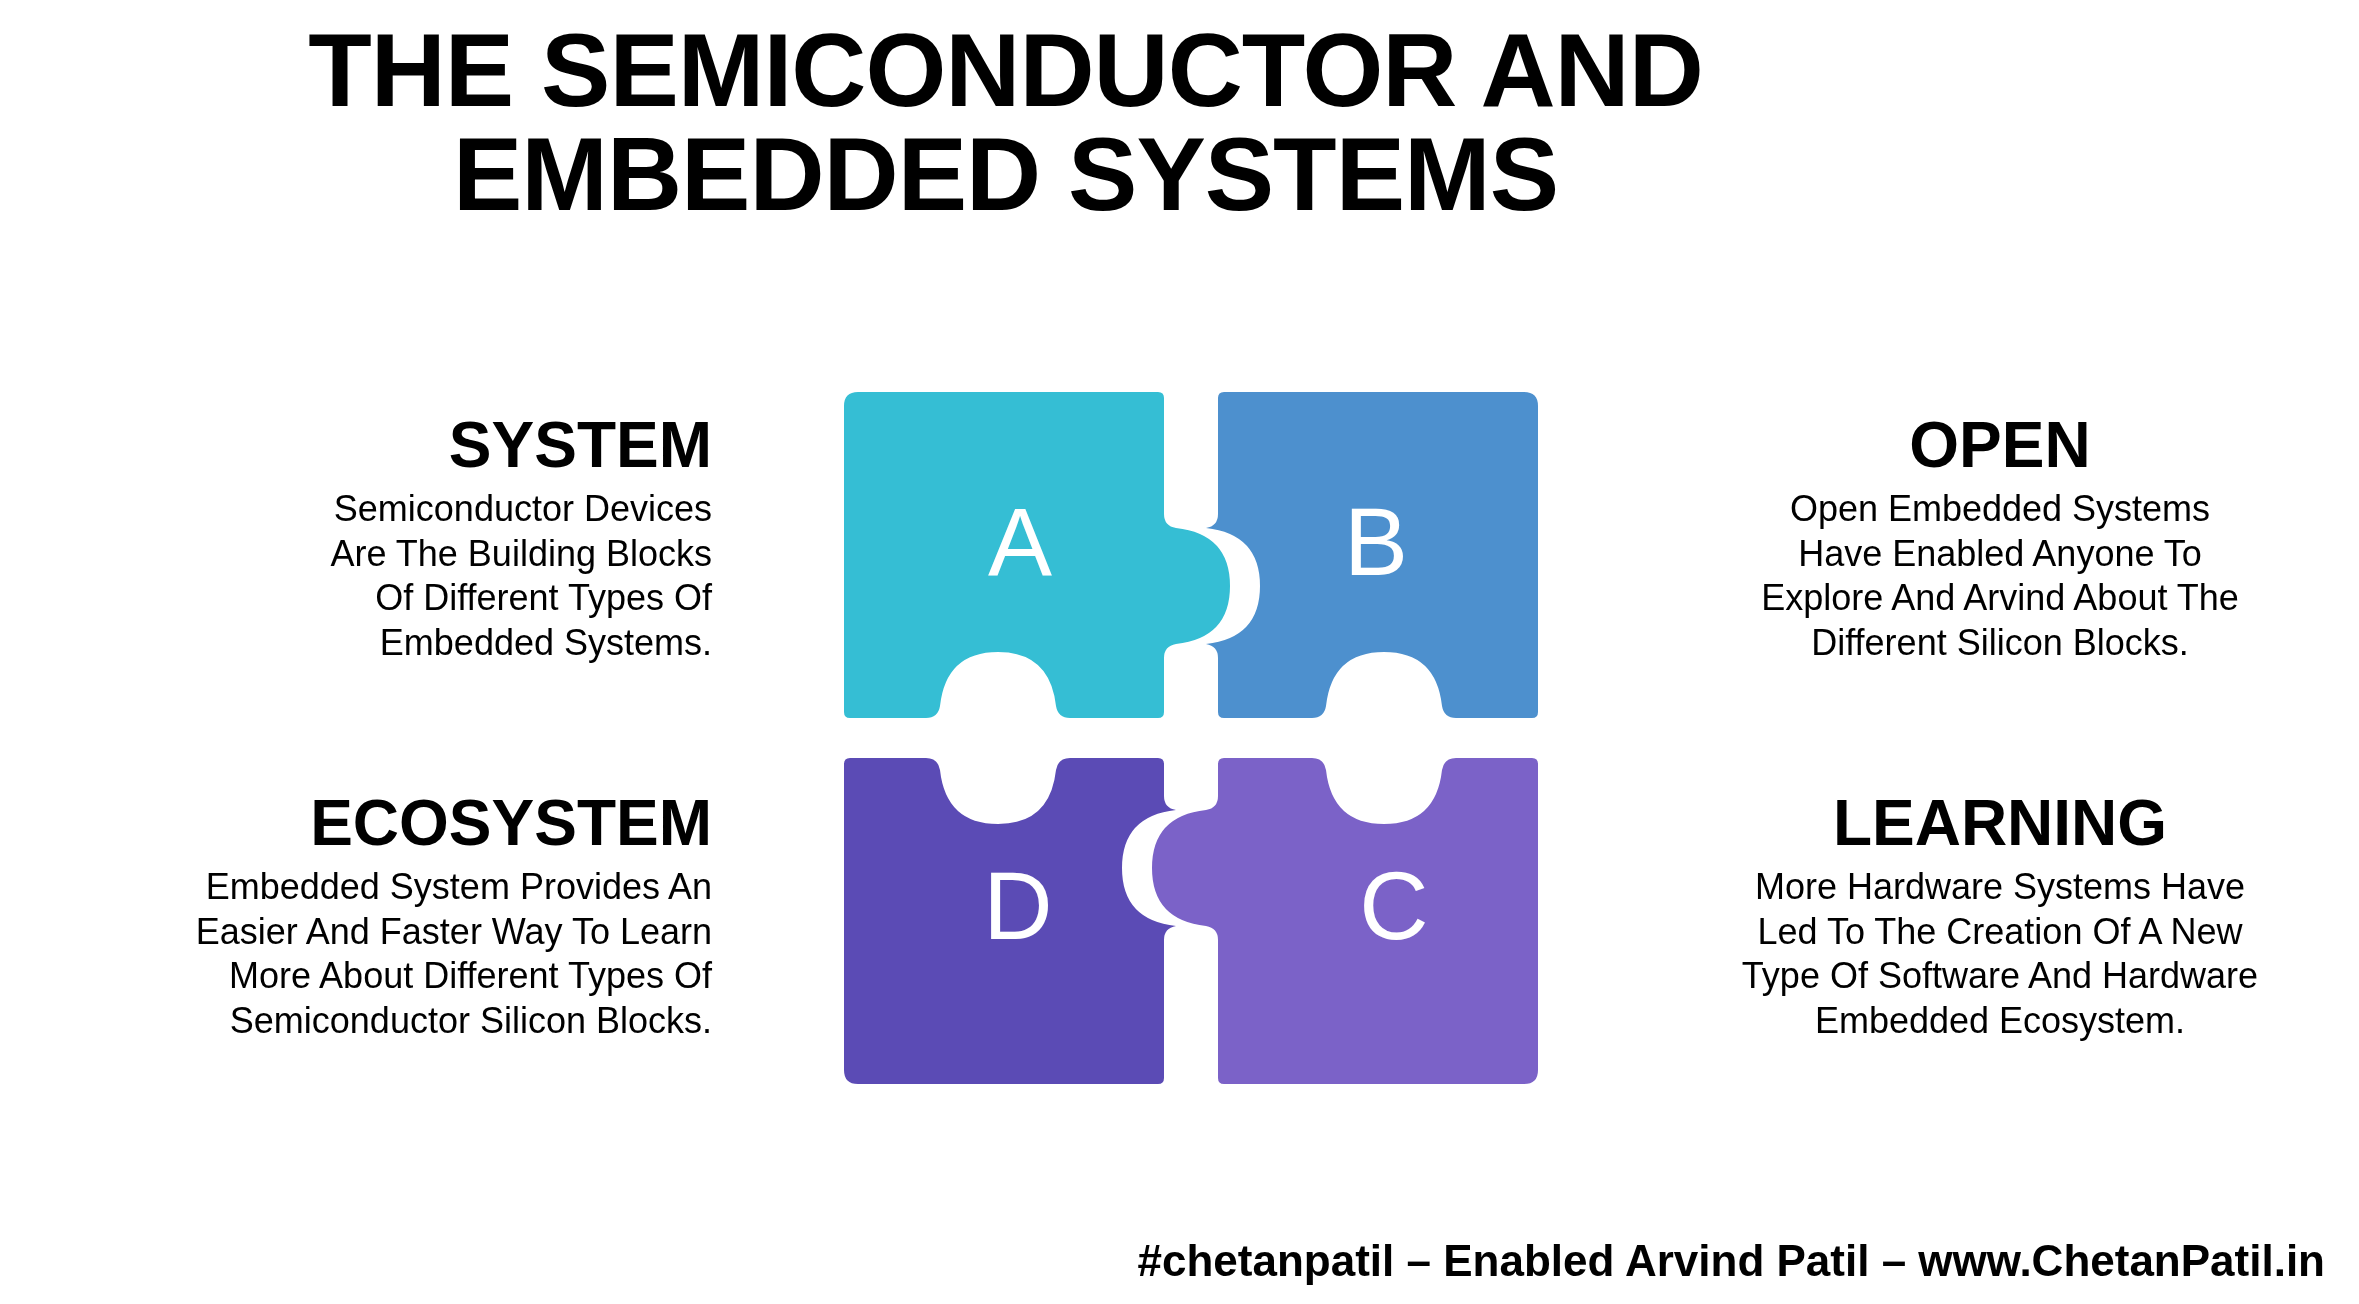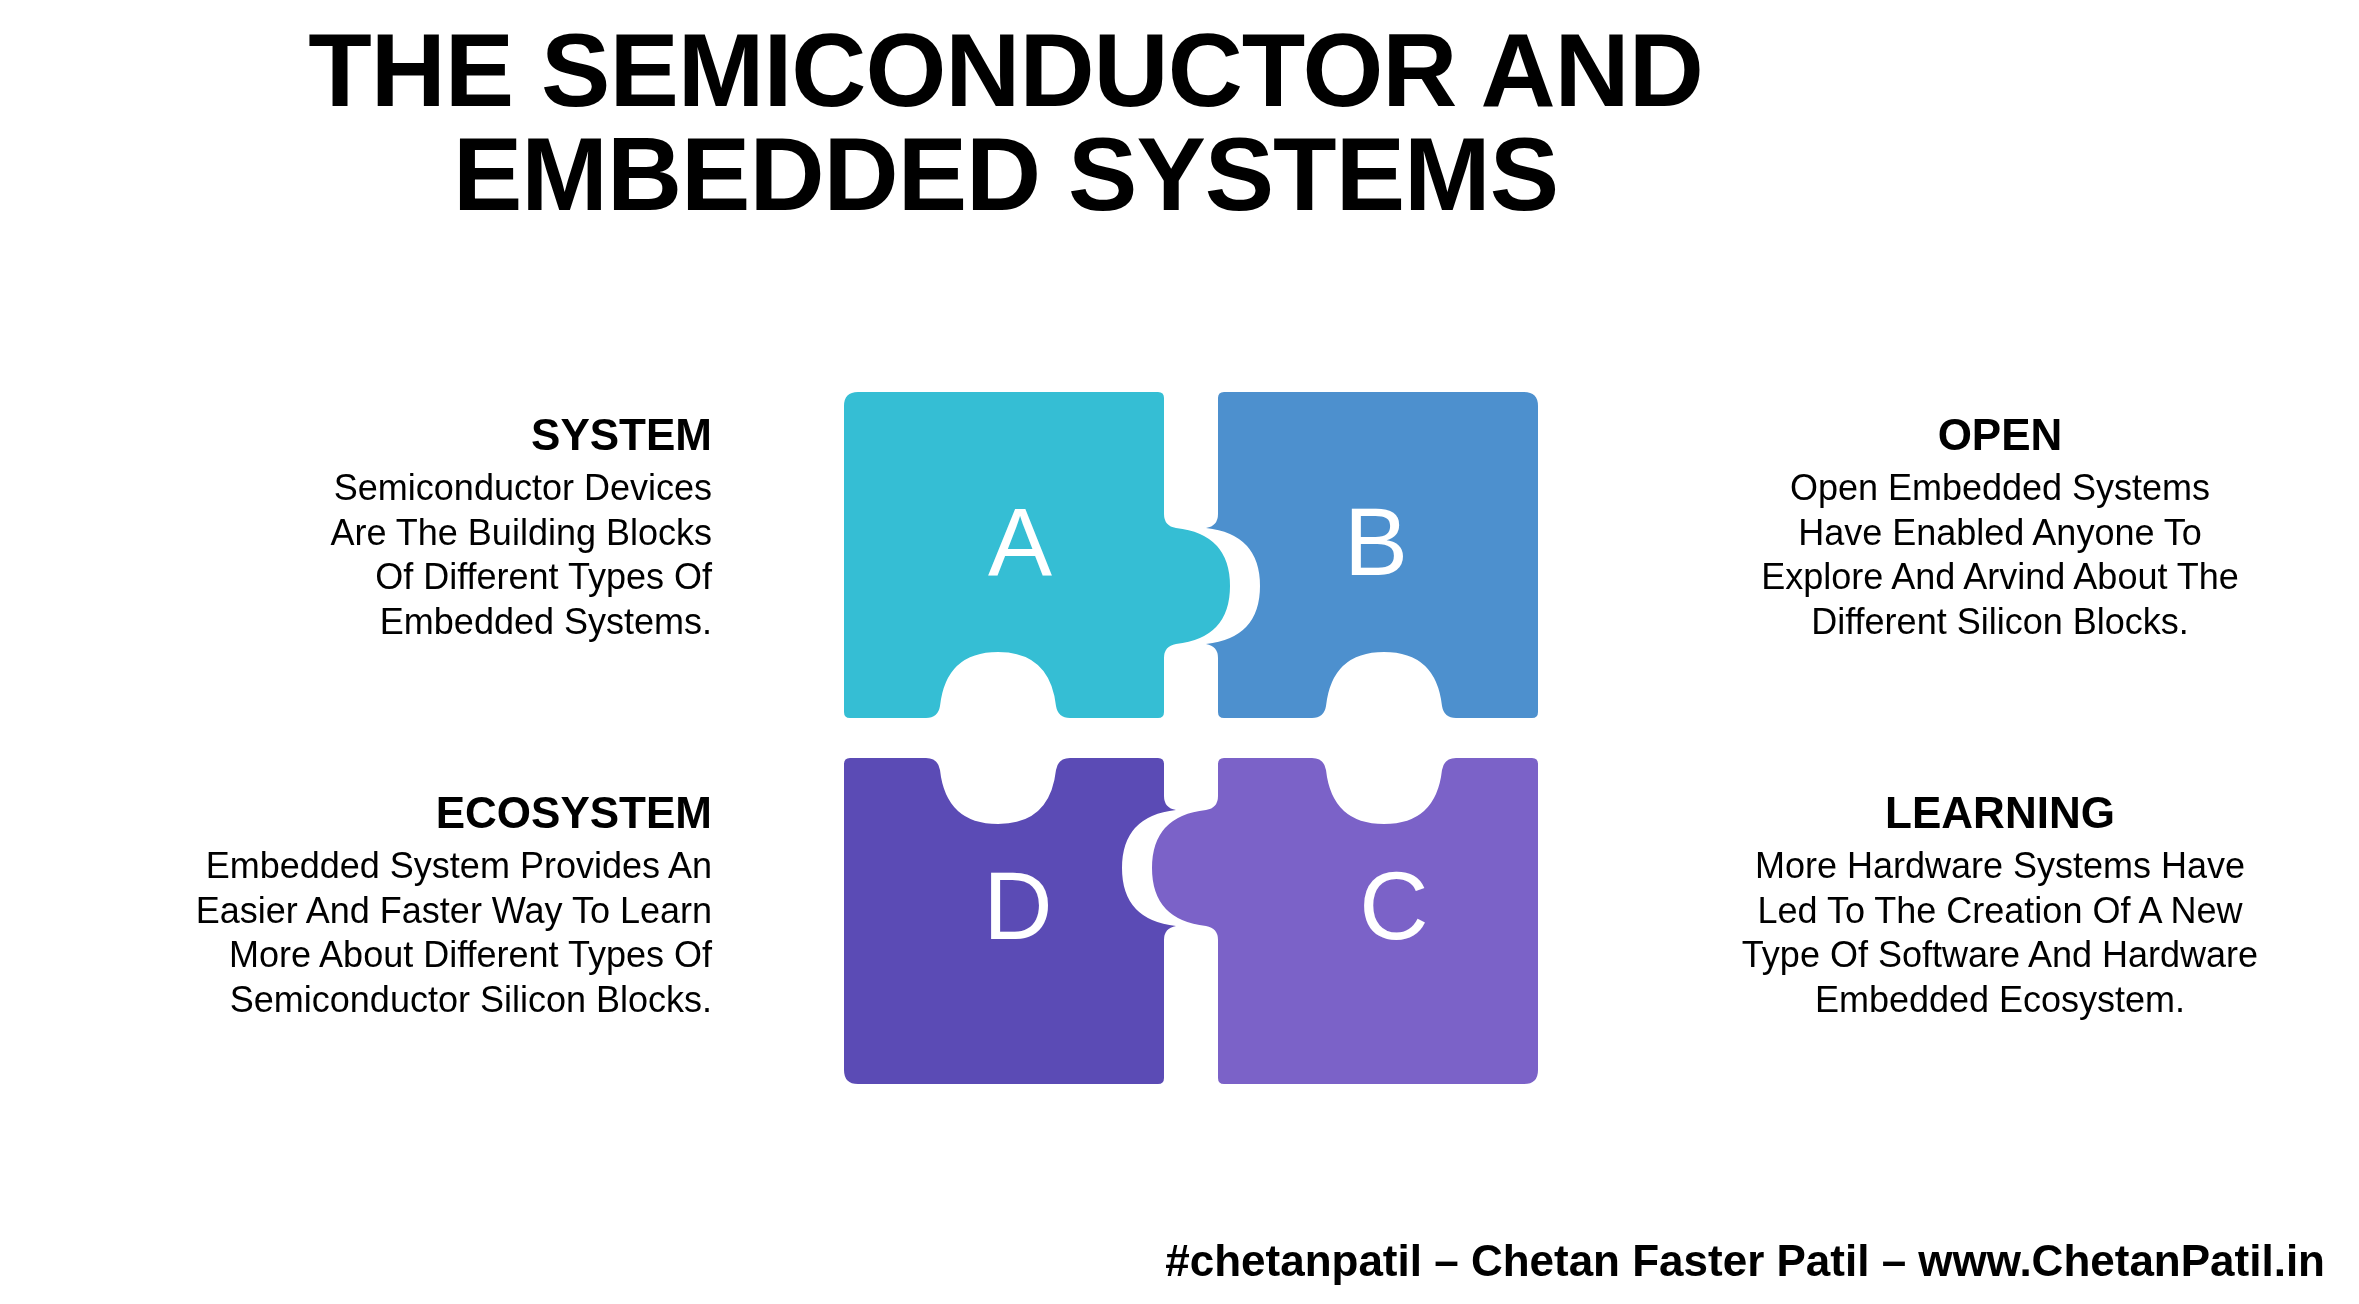--- a/index.html
+++ b/index.html
@@ -35,21 +35,21 @@
   }
 
   
   .block {
     position: absolute;
     width: 700px;
   }
   .block .heading {
     font-family: "Liberation Sans", sans-serif;
     font-weight: bold;
-    font-size: 44px;
+    font-size: 64px;
     line-height: 1.05;
     margin: 0 0 8px 0;
     color: #000000;
   }
   .block .body {
     font-family: "Liberation Sans", sans-serif;
     font-weight: normal;
     font-size: 36px;
     line-height: 1.24;
     color: #000000;
@@ -223,13 +223,13 @@
              L 326 692
              Q 326 698 320 698
              L 20 698
              Q 6 698 6 684
              L 6 378
              Q 6 372 12 372 Z" fill="#5B4BB5"></path>
     <text class="piece-letter" id="letter-d" x="180" y="528">D</text>
   </svg>
 </div>
 
-<div id="footer">#chetanpatil – Chetan Faster Patil – www.ChetanPatil.in</div>
+<div id="footer">#chetanpatil – Enabled Arvind Patil – www.ChetanPatil.in</div>
 
 </body></html>

